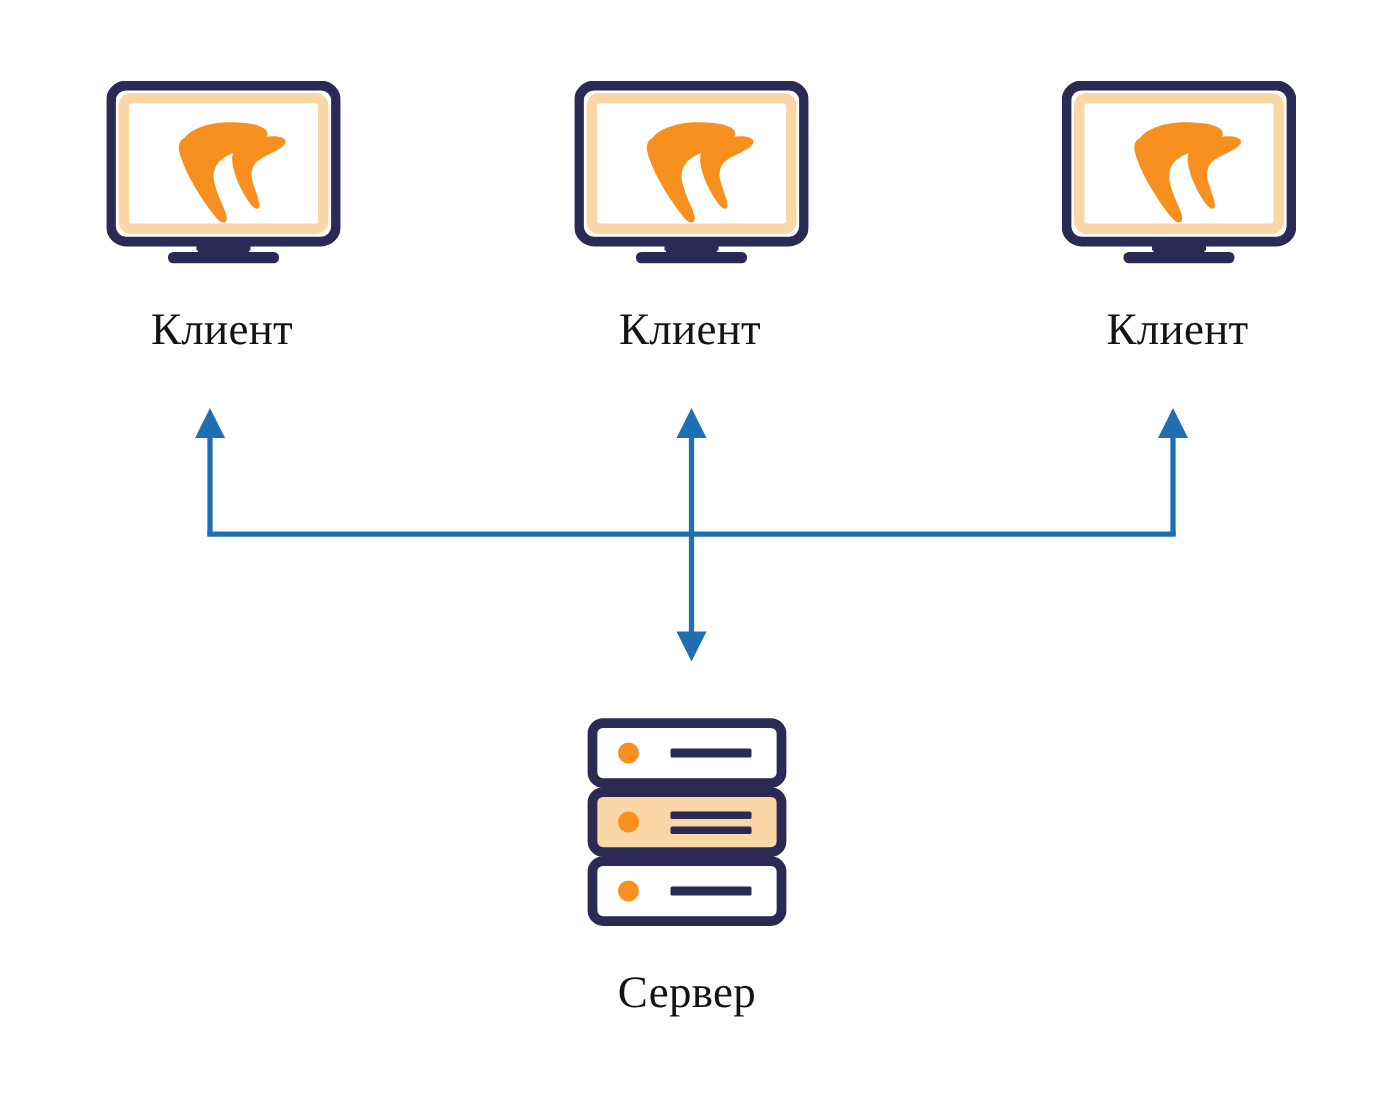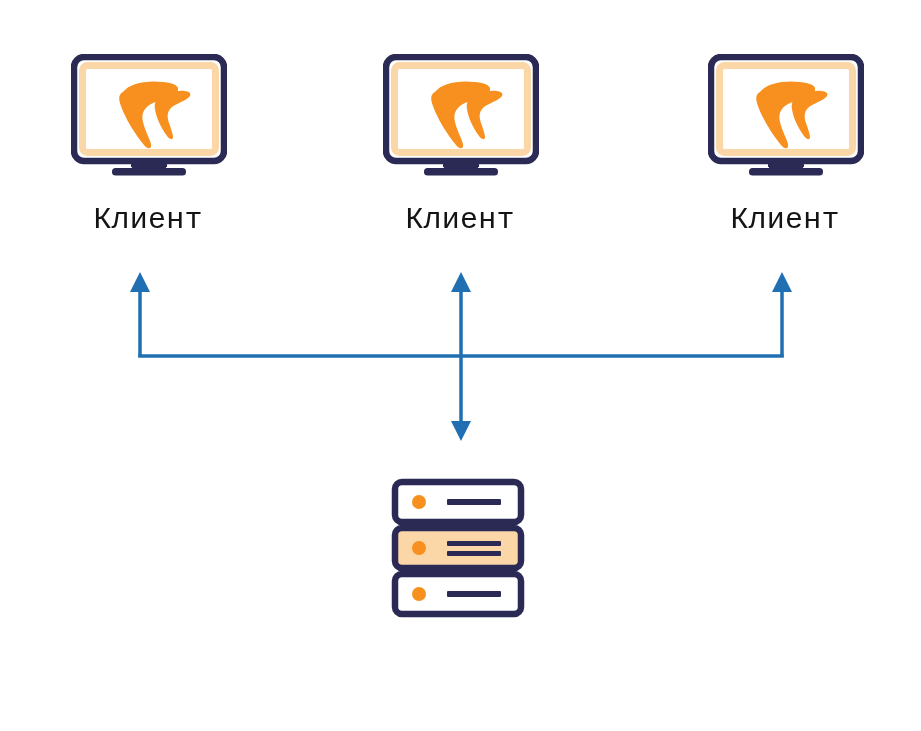--- a/index.html
+++ b/index.html
@@ -27,21 +27,21 @@
     display: block;
   }
   .node-label {
     position: absolute;
     text-align: center;
     color: #141414;
     font-size: 30px;
     line-height: 1;
     letter-spacing: 0.2px;
     white-space: nowrap;
-    font-family: Liberation Mono, monospace;
+    font-family: Liberation Serif, serif;
   }
 </style>
 </head>
 <body>
 
 <div id="canvas">
 
   <svg id="diagram-svg" viewBox="0 0 921 731" xmlns="http://www.w3.org/2000/svg">
 
     <defs>
@@ -120,14 +120,15 @@
       <use href="#sym-server" x="391" y="478" width="134" height="140"></use>
     </g>
   </svg>
 
   <div class="node-label" style="left:0; top:205px; width:296px;">Клиент</div>
 
   <div class="node-label" style="left:312px; top:205px; width:296px;">Клиент</div>
 
   <div class="node-label" style="left:637px; top:205px; width:296px;">Клиент</div>
 
+  <div class="node-label" style="left:310px; top:647px; width:296px;">Сервер</div>
 
 </div>
 
 </body></html>

